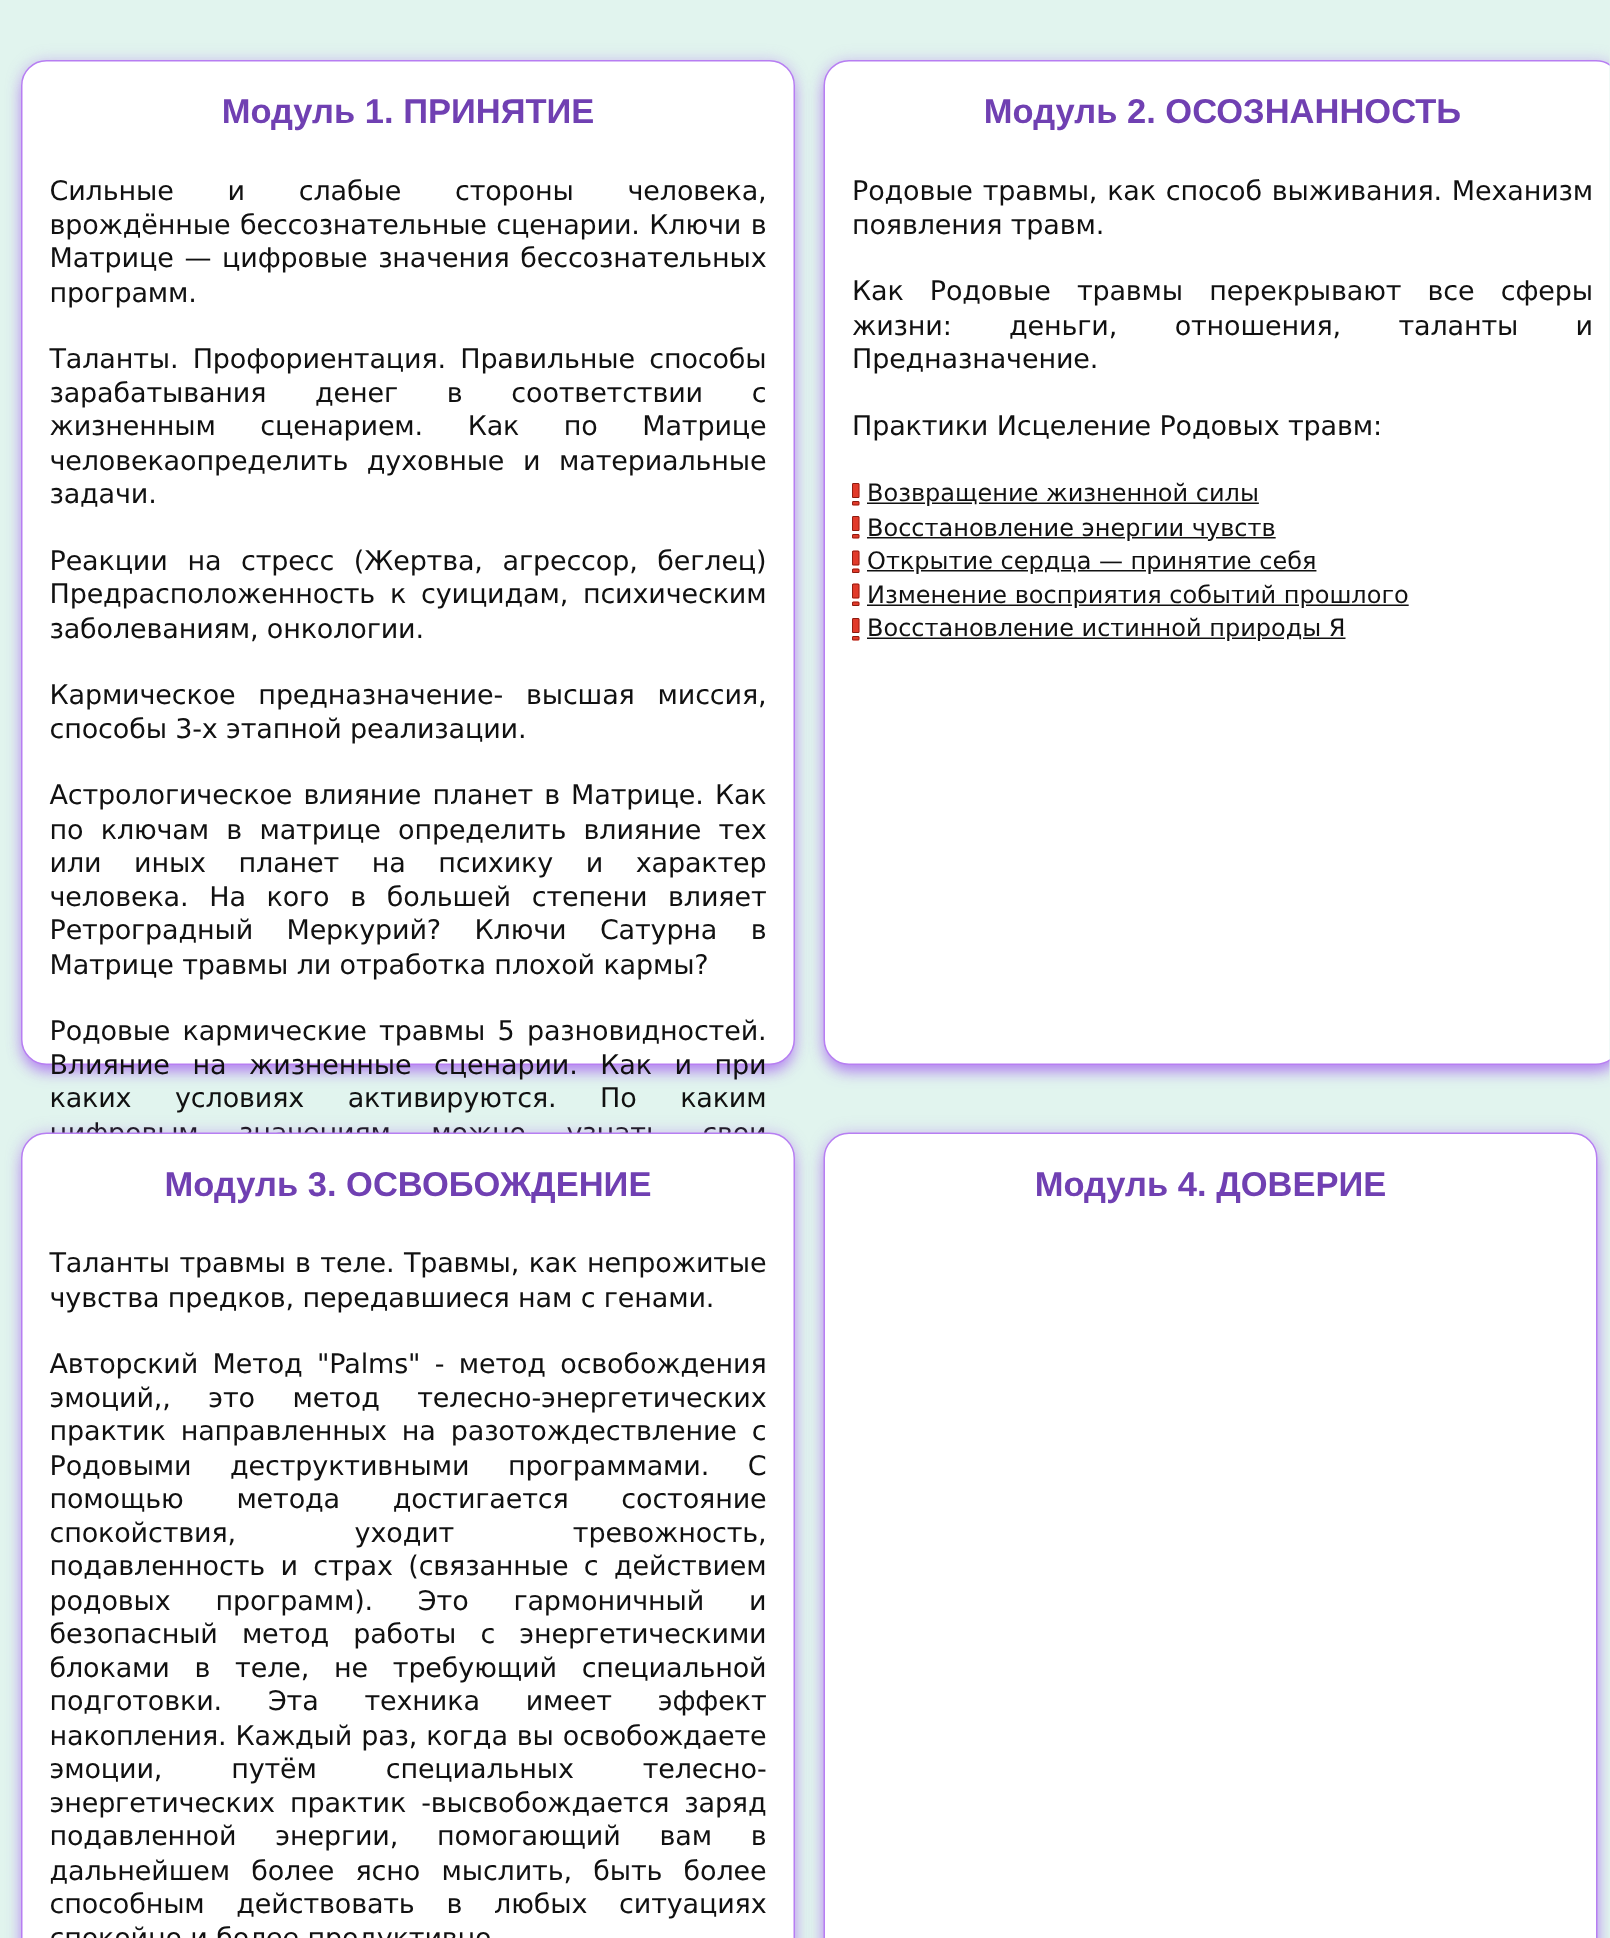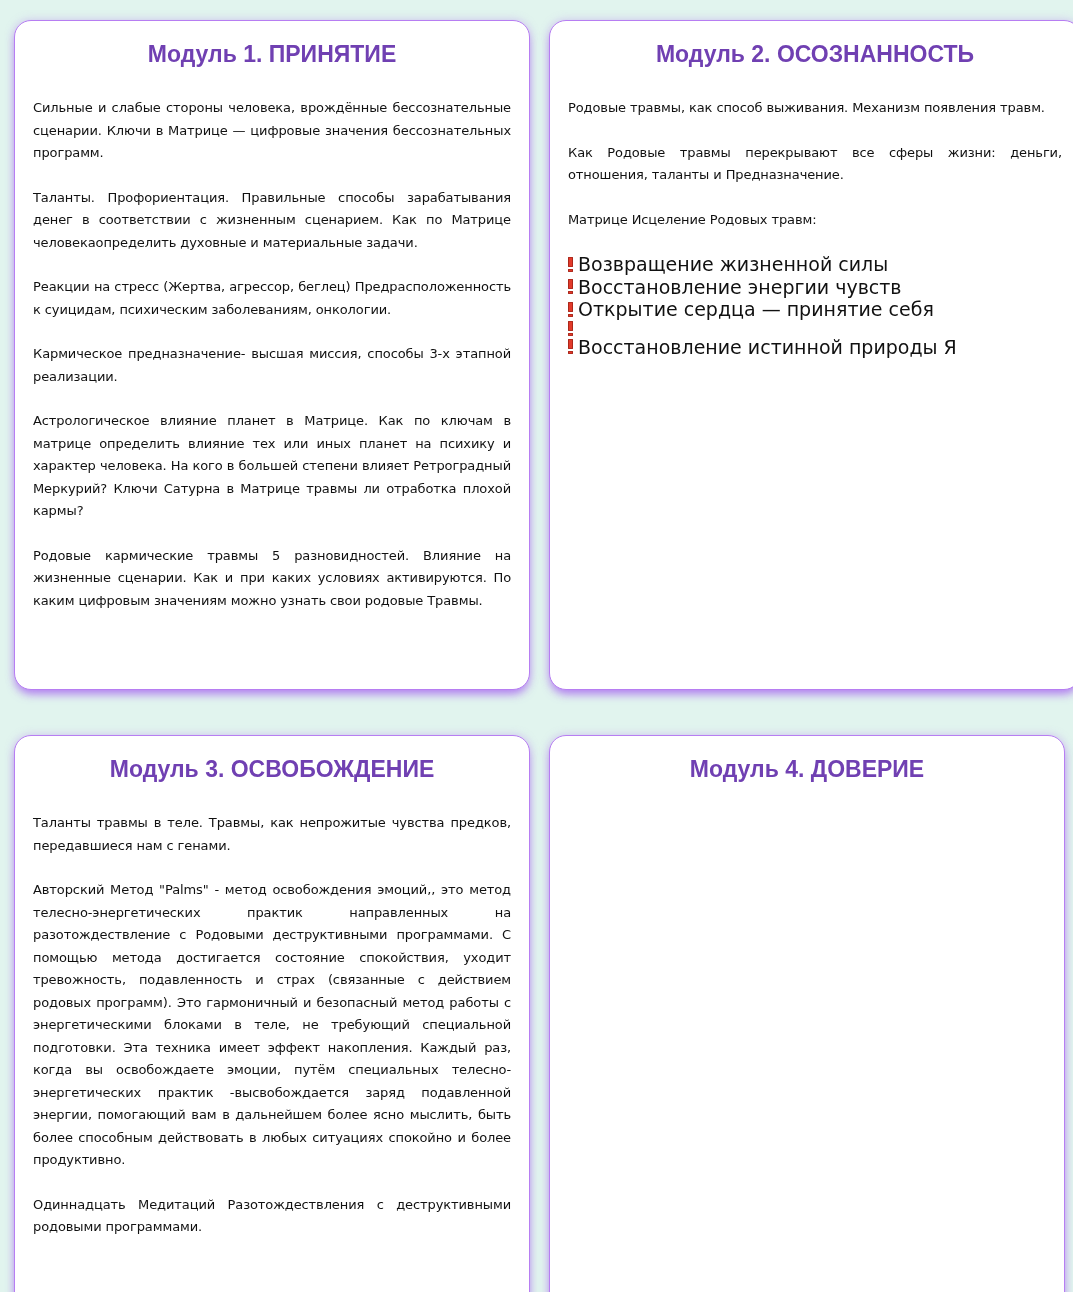--- a/index.html
+++ b/index.html
@@ -11,49 +11,51 @@
     overflow: hidden;
   }
   .card {
     position: absolute;
     box-sizing: border-box;
     background: #ffffff;
     border: 1px solid #b77ef2;
     border-radius: 17px;
     box-shadow: 0 6px 10px -2px rgba(164, 96, 240, 0.75), 0 0 10px rgba(180, 120, 240, 0.35);
     padding: 18px 18px 20px 18px;
+    margin-top: 20px;
   }
   .c1 { left: 14px; top: 20px; width: 516px; height: 670px; }
   .c2 { left: 549px; top: 20px; width: 532px; height: 670px; }
   .c3 { left: 14px; top: 735px; width: 516px; height: 600px; }
   .c4 { left: 549px; top: 735px; width: 516px; height: 644px; }
   .card h2 {
     margin: 0 0 28px 0;
     text-align: center;
     color: #7040b2;
     font-family: "Liberation Sans", sans-serif;
     font-weight: bold;
     font-size: 23px;
     line-height: 30px;
   }
   .card p {
     margin: 0 0 22px 0;
-    font-size: 13px;
+    font-size: 18px;
     line-height: 22.5px;
     color: #111;
     text-align: justify;
     letter-spacing: -0.1px;
   }
   .list { margin: 0; padding: 0; list-style: none; }
   .list li {
-    font-size: 19px;
+    font-size: 16px;
     line-height: 22.5px;
     color: #111;
     display: flex;
     align-items: center;
+    text-decoration: underline;
   }
   .excl {
     display: inline-block;
     width: 5px; height: 15px;
     margin-right: 5px;
     position: relative;
   }
   .excl::before {
     content: ""; position: absolute; left: 0; top: 0;
     width: 5px; height: 10px; background: #e23a2a; border-radius: 1px;
@@ -75,36 +77,37 @@
   <p>Реакции на стресс (Жертва, агрессор, беглец) Предрасположенность к суицидам, психическим заболеваниям, онкологии.</p>
   <p>Кармическое предназначение- высшая миссия, способы 3-х этапной реализации.</p>
   <p>Астрологическое влияние планет в Матрице. Как по ключам в матрице определить влияние тех или иных планет на психику и характер человека. На кого в большей степени влияет Ретроградный Меркурий? Ключи Сатурна в Матрице травмы ли отработка плохой кармы?</p>
   <p>Родовые кармические травмы 5 разновидностей. Влияние на жизненные сценарии. Как и при каких условиях активируются. По каким цифровым значениям можно узнать свои родовые Травмы.</p>
 </div>
 
 <div class="card c2">
   <h2>Модуль 2. ОСОЗНАННОСТЬ</h2>
   <p>Родовые травмы, как способ выживания. Механизм появления травм.</p>
   <p>Как Родовые травмы перекрывают все сферы жизни: деньги, отношения, таланты и Предназначение.</p>
-  <p>Матрице Исцеление Родовых травм:</p>
+  <p>Практики Исцеление Родовых травм:</p>
   <ul class="list">
     <li>
         <span class="excl"></span>
         <span>Возвращение жизненной силы</span>
       </li>
     <li>
         <span class="excl"></span>
         <span>Восстановление энергии чувств</span>
       </li>
     <li>
         <span class="excl"></span>
         <span>Открытие сердца — принятие себя</span>
       </li>
     <li>
         <span class="excl"></span>
+        <span>Изменение восприятия событий прошлого</span>
       </li>
     <li>
         <span class="excl"></span>
         <span>Восстановление истинной природы Я</span>
       </li>
   </ul>
 </div>
 
 <div class="card c3">
   <h2>Модуль 3. ОСВОБОЖДЕНИЕ</h2>

